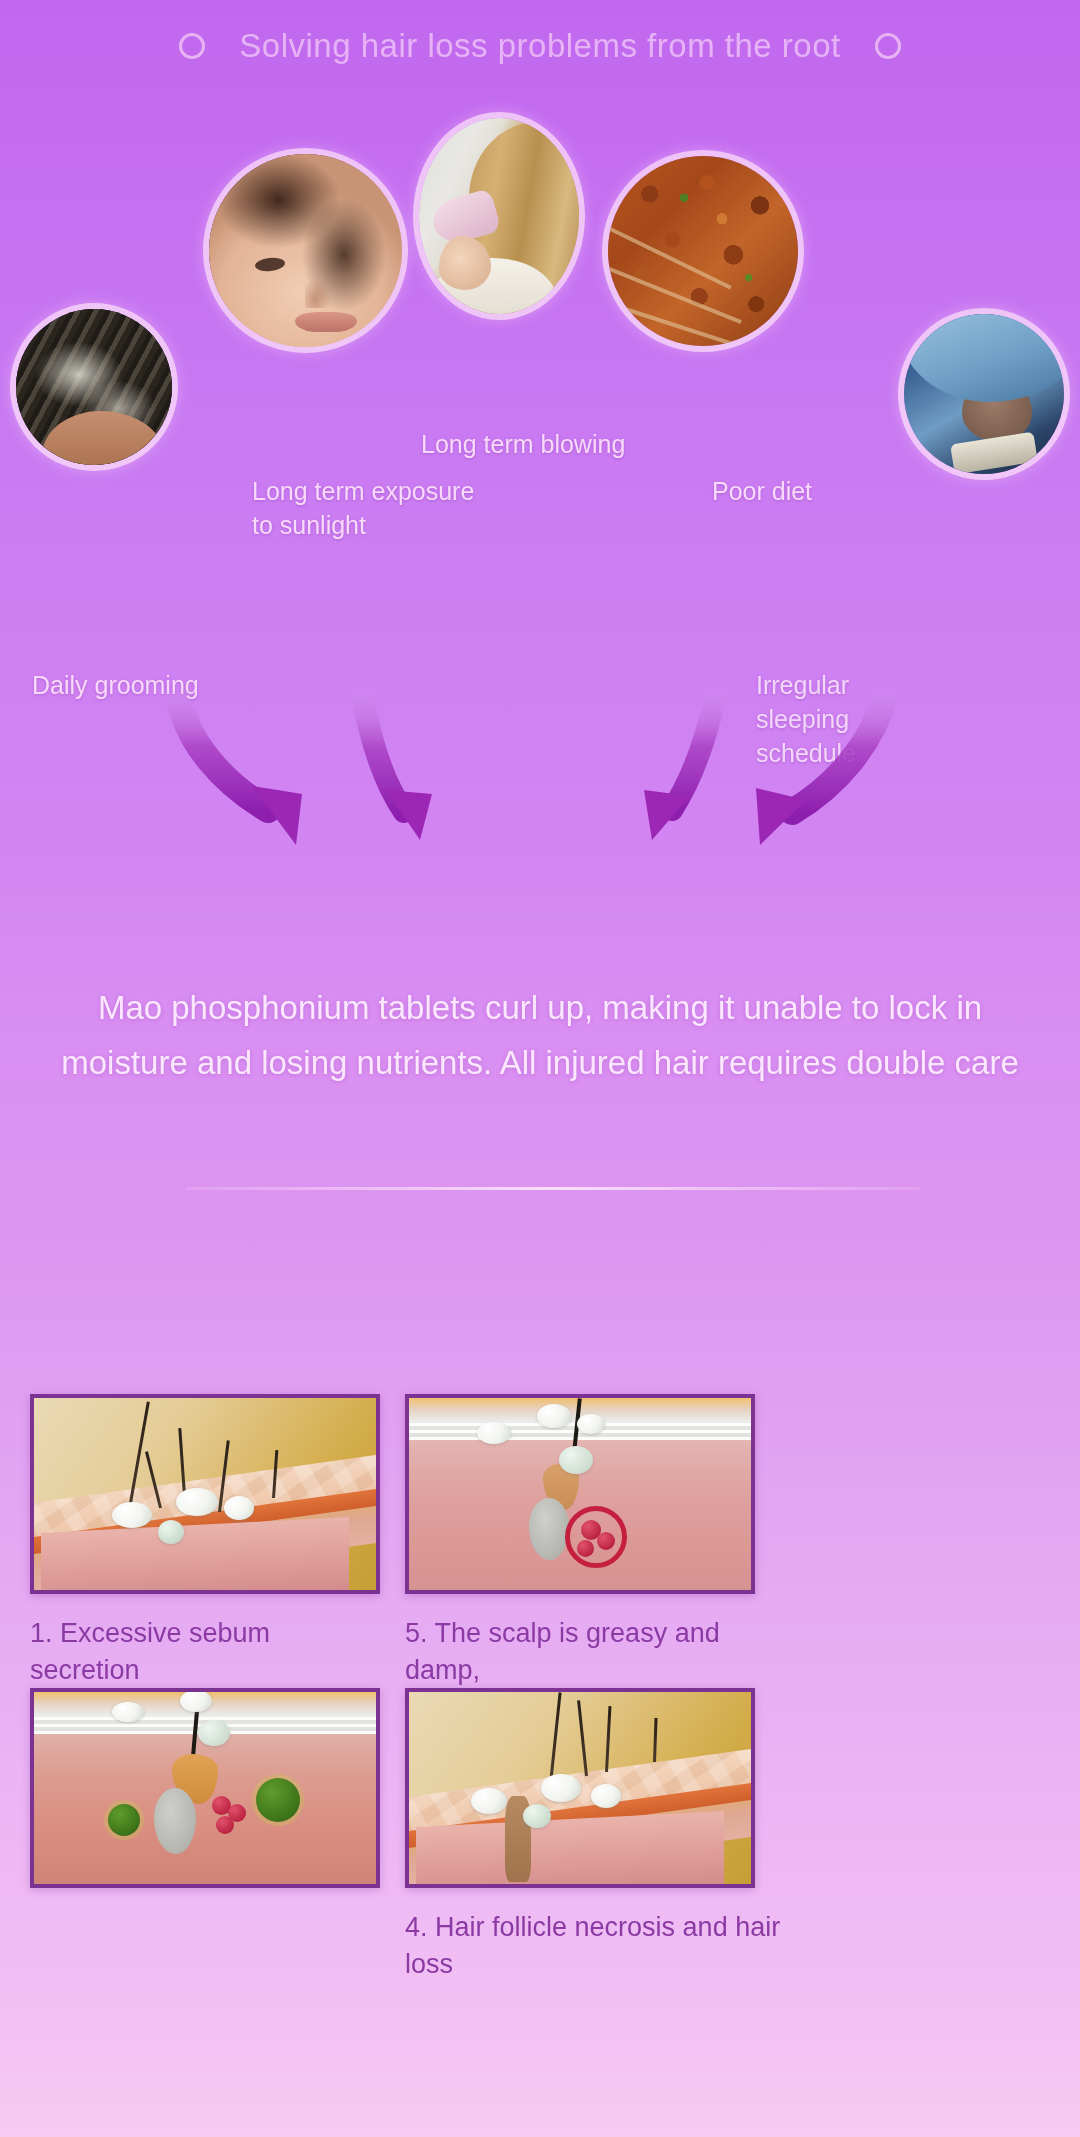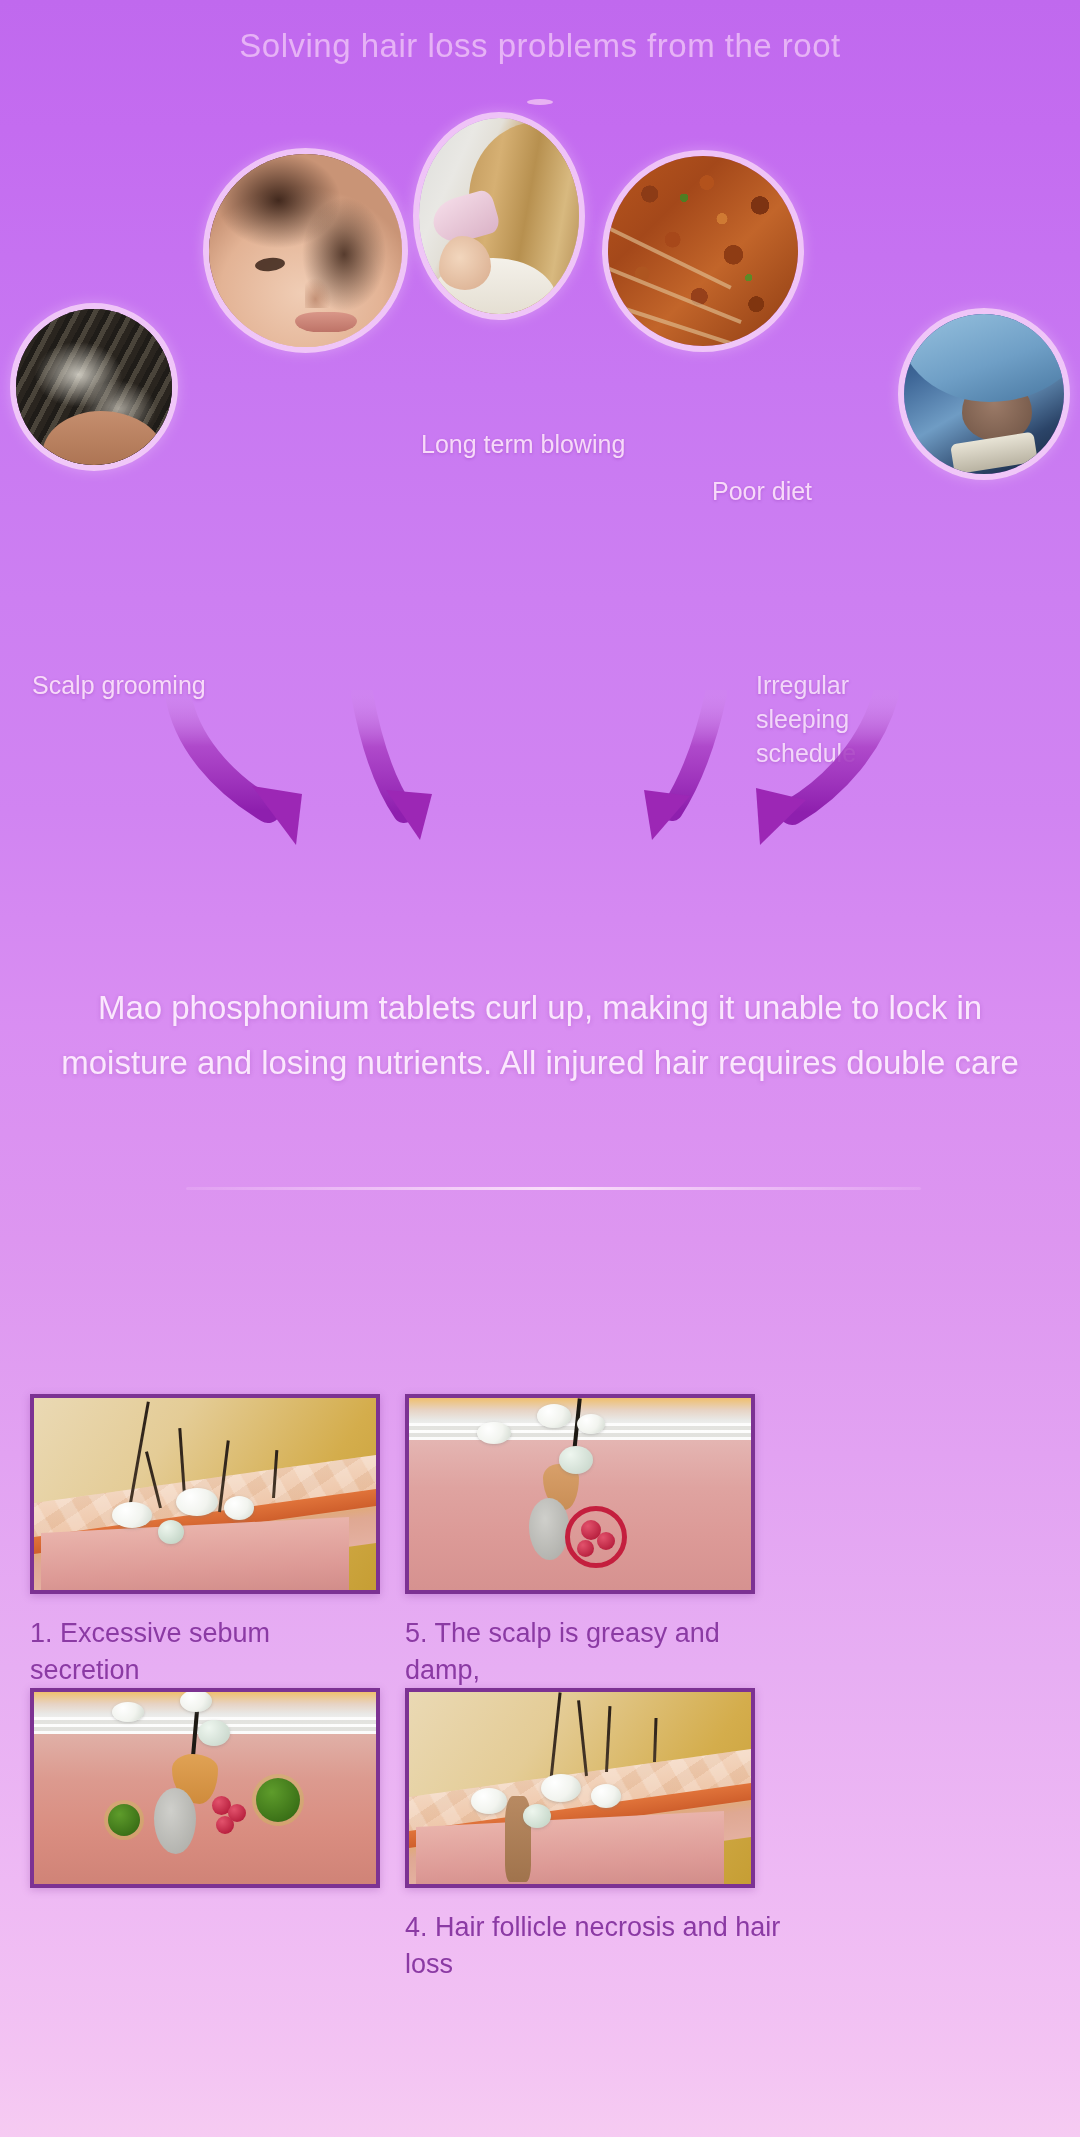--- a/index.html
+++ b/index.html
@@ -31,21 +31,20 @@
 
   
   .header {
     position: absolute;
     top: 20px; left: 0; width: 1080px;
     height: 52px;
     display: flex;
     align-items: center;
     justify-content: center;
     gap: 34px;
-    flex-direction: column;
   }
   .hdr-ring {
     width: 26px; height: 26px;
     border: 3px solid rgba(255,222,246,0.62);
     border-radius: 50%;
   }
   .hdr-text {
     font-size: 33px;
     letter-spacing: 0.5px;
     color: rgba(255,226,250,0.60);
@@ -378,22 +377,24 @@
 
     <div class="circ c5">
       <div class="art">
         <span class="face"></span>
         <span class="glow"></span>
         <span class="blanket"></span>
       </div>
     </div>
 
     <div class="clabel lbl-blow">Long term blowing</div>
+    <div class="clabel lbl-sun">Long term exposure
+to sunlight</div>
     <div class="clabel lbl-diet">Poor diet</div>
-    <div class="clabel lbl-groom">Scalp grooming</div>
+    <div class="clabel lbl-groom">Daily grooming</div>
     <div class="clabel lbl-sleep">Irregular sleeping schedule</div>
   </div>
 
   <div class="arrows">
     <svg width="1080" height="160" viewBox="0 0 1080 160">
       <defs>
         <linearGradient id="ag" x1="0" y1="0" x2="0" y2="1">
           <stop offset="0%" stop-color="#cf8fe8" stop-opacity="0.15"></stop>
           <stop offset="45%" stop-color="#a93fc4" stop-opacity="0.85"></stop>
           <stop offset="100%" stop-color="#8e1fae" stop-opacity="1"></stop>

